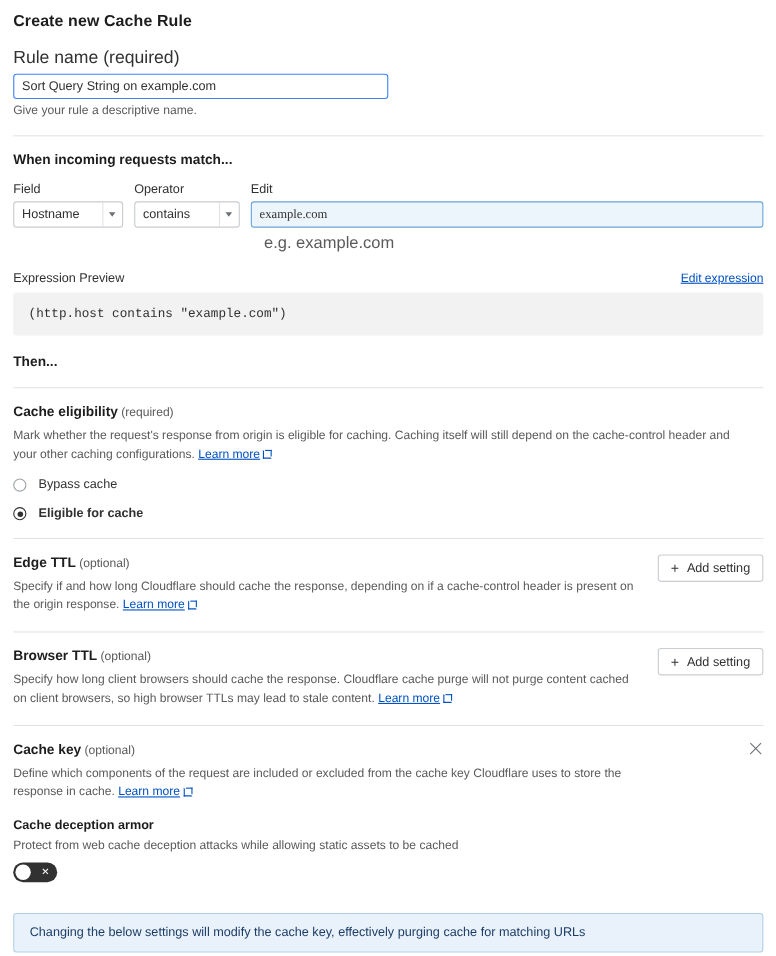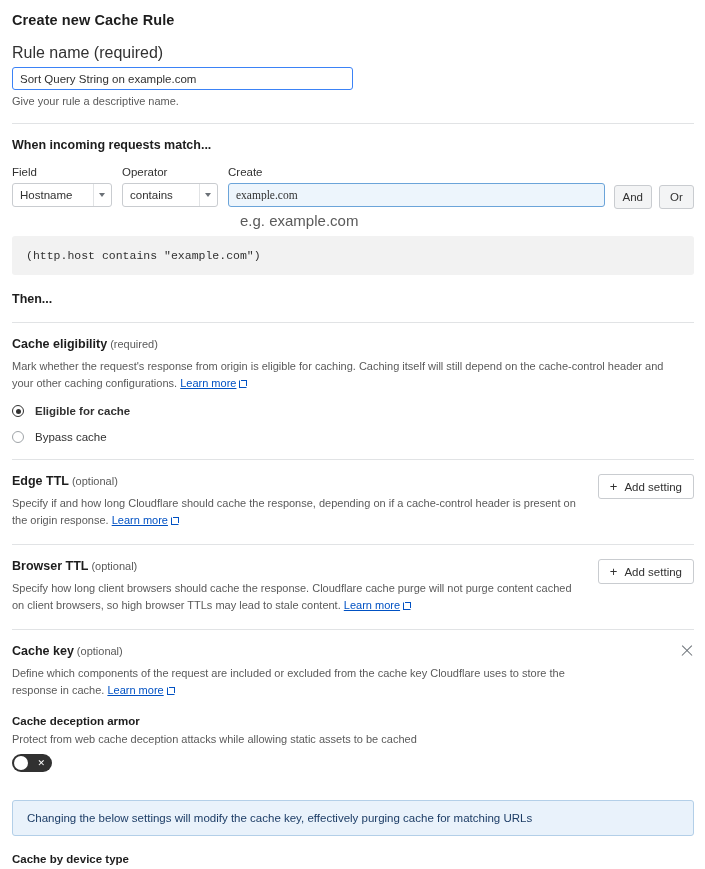--- a/index.html
+++ b/index.html
@@ -362,53 +362,53 @@
     <div class="col-operator">
       <div class="sub-label">Operator</div>
       <div class="select-box">
         <span>contains</span>
         <span class="divider"></span>
         <span class="chev"></span>
       </div>
     </div>
 
     <div class="col-value">
-      <div class="sub-label">Create</div>
+      <div class="sub-label">Edit</div>
       <input class="value-input" value="example.com" style="">
       <div class="value-hint">e.g. example.com</div>
     </div>
 
-    <div class="col-buttons">
-      <button class="small-btn">And</button>
-      <button class="small-btn">Or</button>
-    </div>
-  </div>
-
+  </div>
+
+  <div class="expr-head">
+    <span class="expr-label">Expression Preview</span>
+    <span class="expr-edit">Edit expression</span>
+  </div>
   <div class="expr-box">(http.host contains "example.com")</div>
 
   <div class="then-head">Then...</div>
 
   <hr class="hr">
 
   <div>
     <div class="block-title">
       <span>Cache eligibility</span><span class="qual">(required)</span>
     </div>
     <div class="desc">
       <span>Mark whether the request's response from origin is eligible for caching. Caching itself will still depend on the cache-control header and your other caching configurations.</span>
       <span class="link">Learn more</span><span class="ext-icon"></span>
     </div>
 
     <div class="radio-row">
+      <span class="radio"></span>
+      <span class="radio-label">Bypass cache</span>
+    </div>
+    <div class="radio-row">
       <span class="radio checked"></span>
       <span class="radio-label bold">Eligible for cache</span>
-    </div>
-    <div class="radio-row">
-      <span class="radio"></span>
-      <span class="radio-label">Bypass cache</span>
     </div>
   </div>
 
   <hr class="hr">
 
   <div class="setting-block">
     <div class="setting-left">
       <div class="block-title">
         <span>Edge TTL</span><span class="qual">(optional)</span>
       </div>

